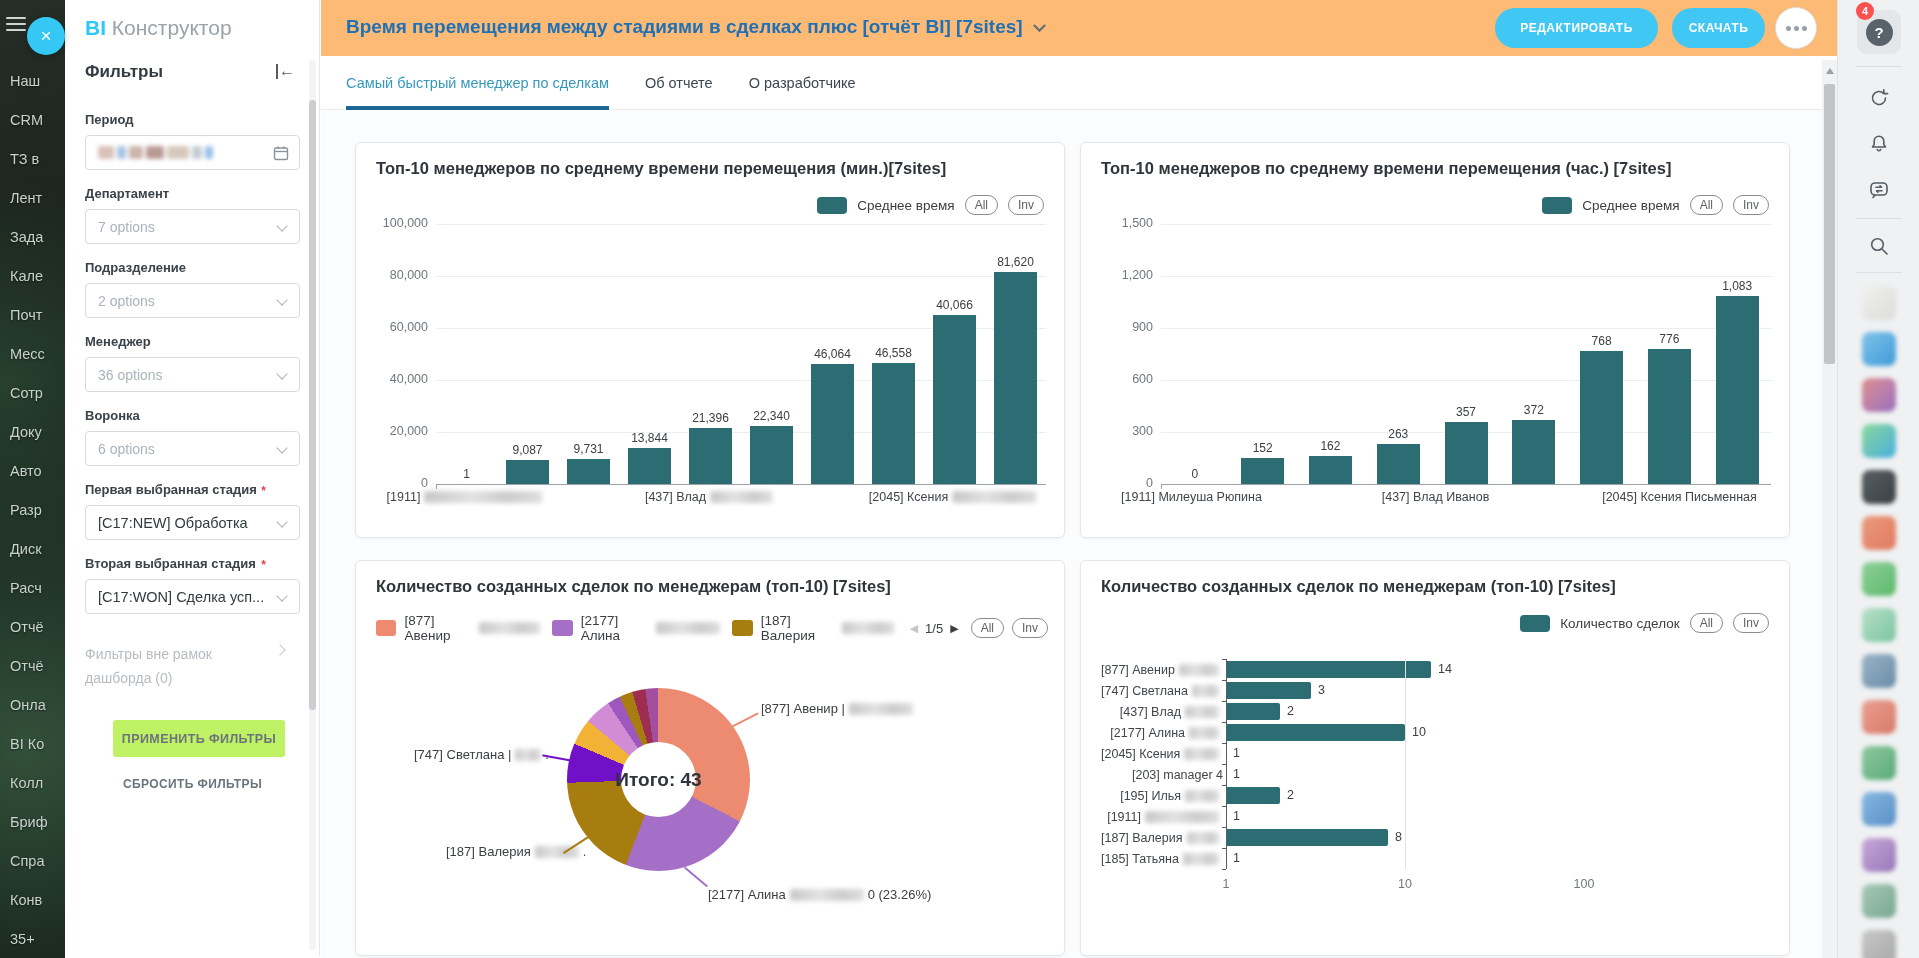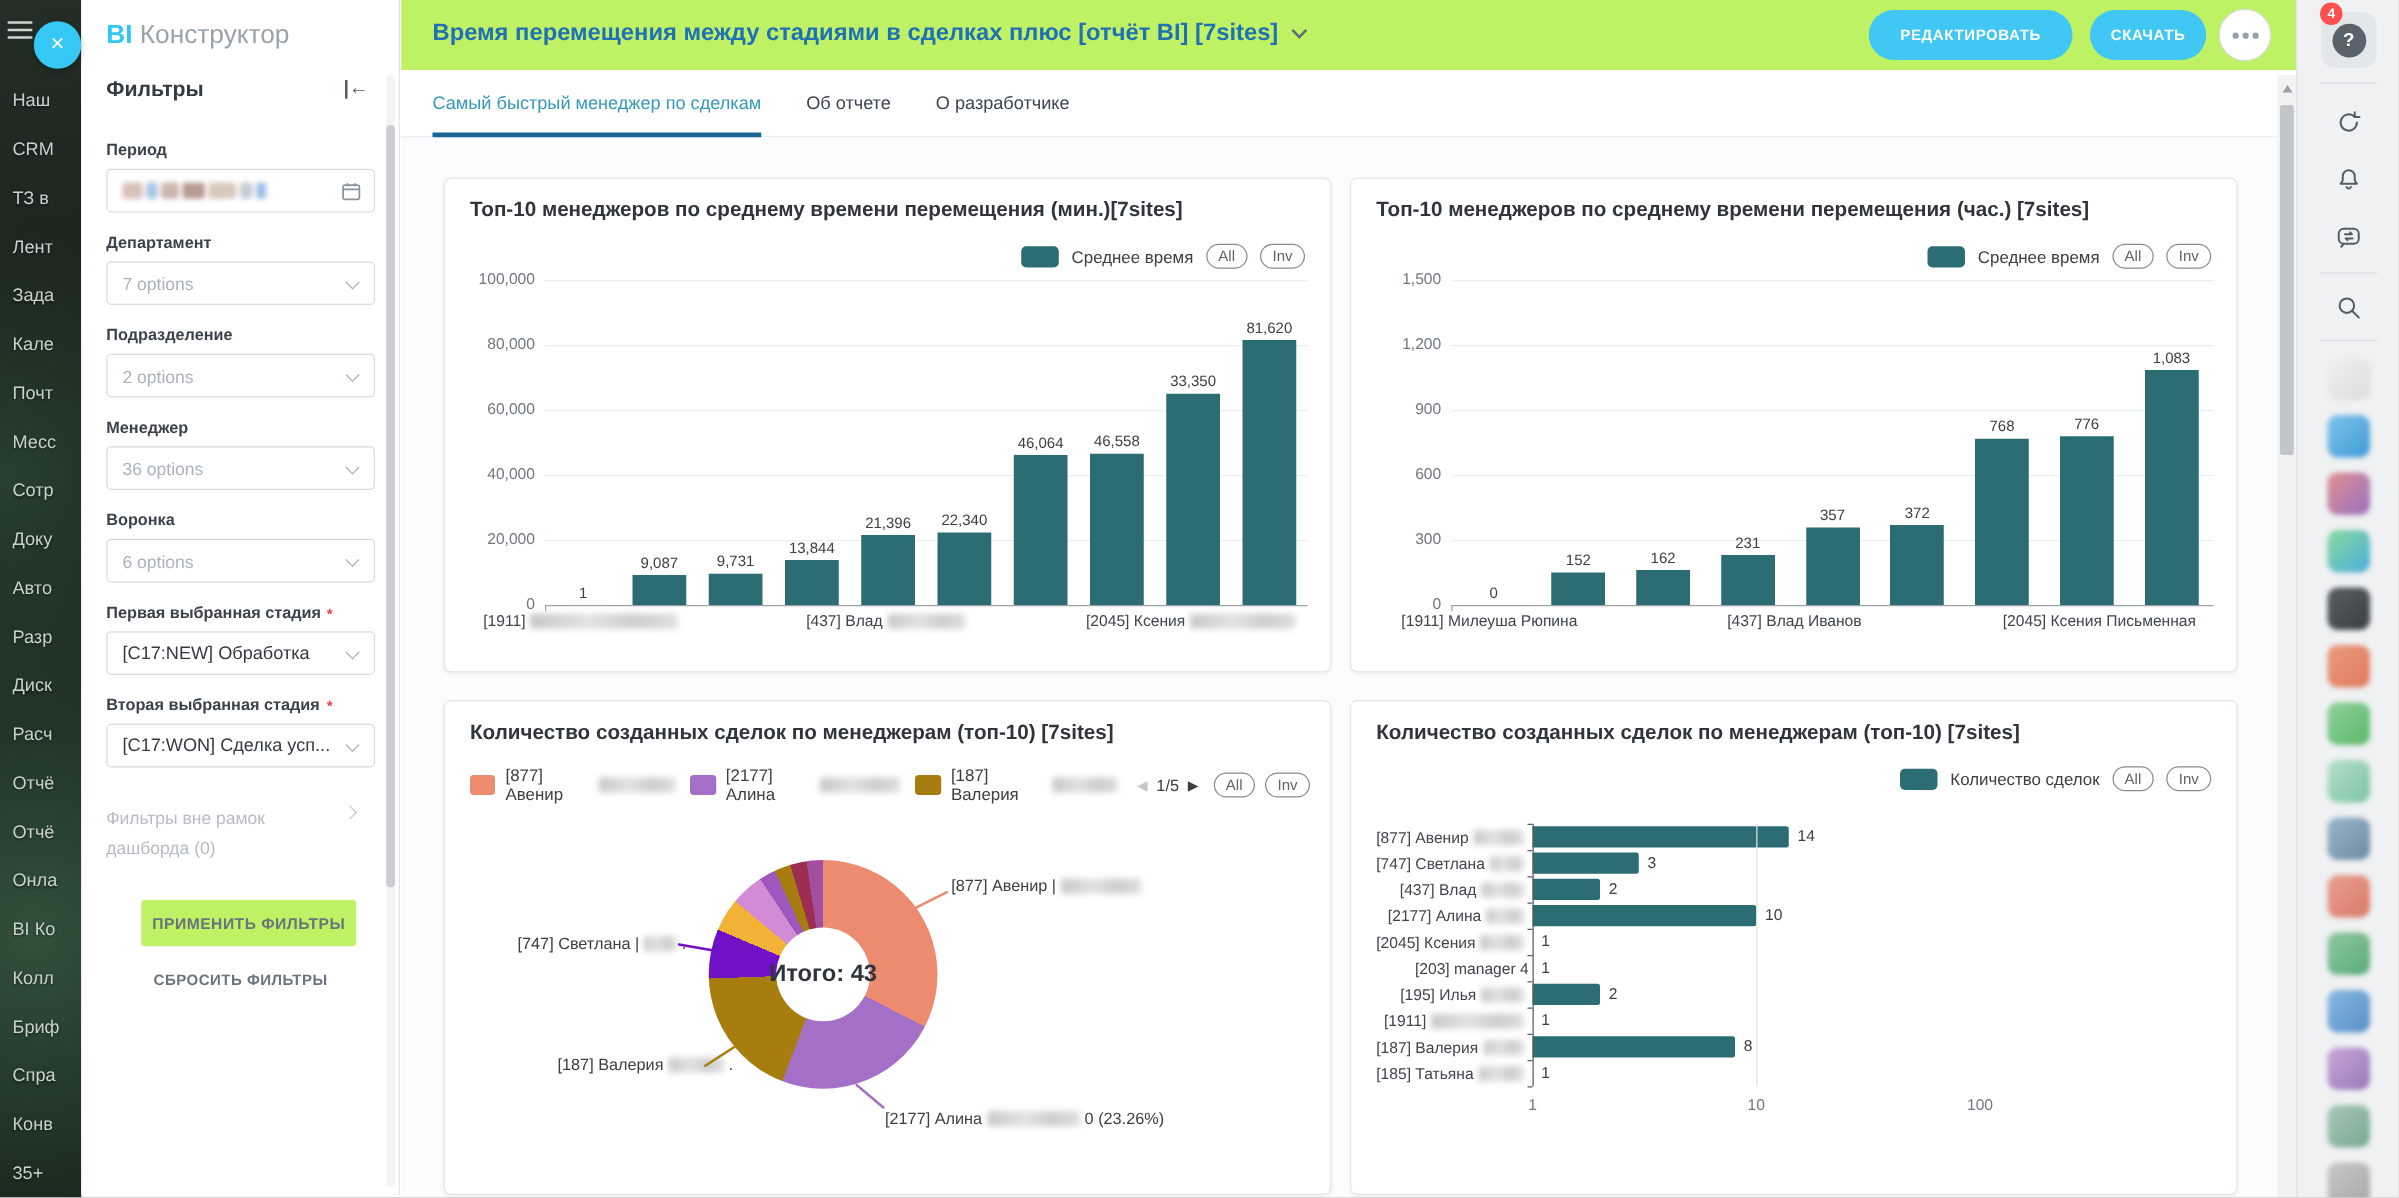--- a/index.html
+++ b/index.html
@@ -41,21 +41,21 @@
   .cal-ic { position:absolute; right:10px; top:9px; }
   .outside { margin-top:28px; position:relative; color:#b6bcc2; font-size:14px; line-height:24px; width:185px; }
   .outside .ochev { position:absolute; right:-14px; top:4px; width:8px; height:8px; border-right:1.5px solid #c3c9ce; border-top:1.5px solid #c3c9ce; transform:rotate(45deg); }
   .apply-btn { margin:30px 0 0 28px; width:172px; height:37px; background:#bef264; border:none; border-radius:3px;
     color:#6b747c; font-family:"Liberation Sans",sans-serif; font-size:12.5px; font-weight:700; letter-spacing:.4px; }
   .reset-btn { margin-top:20px; width:215px; text-align:center; color:#6b747c; font-size:12px; font-weight:700; letter-spacing:.4px; }
   .fp-scroll { position:absolute; right:3px; top:60px; width:7px; height:890px; background:#f3f4f5; border-radius:4px; }
   .fp-thumb { position:absolute; left:0; top:40px; width:7px; height:610px; background:#cbcdd0; border-radius:4px; }
 
   
-  .header { position:absolute; left:321px; top:0; width:1516px; height:56px; background:#bef264; }
+  .header { position:absolute; left:321px; top:0; width:1516px; height:56px; background:#fdba74; }
   .h-title { position:absolute; left:25px; top:16px; font-size:19px; font-weight:600; color:#1f70b5; white-space:nowrap; }
   .h-chev { display:inline-block; width:9px; height:9px; border-right:2px solid #5f6b76; border-bottom:2px solid #5f6b76; transform:rotate(45deg) translate(-2px,-2px); margin-left:12px; }
   .btn-cyan { position:absolute; top:8px; height:40px; border:none; border-radius:20px; background:#40c7f3; color:#fff;
     font-family:"Liberation Sans",sans-serif; font-size:12px; font-weight:700; letter-spacing:.5px; }
   .btn-edit { right:179px; width:163px; }
   .btn-dl { right:72px; width:93px; }
   .btn-more { position:absolute; right:20px; top:7px; width:42px; height:42px; border-radius:50%; background:#fff; border:1px solid #d9dcdf; display:flex; align-items:center; justify-content:center; gap:3px; }
   .btn-more span { width:5px; height:5px; border-radius:50%; background:#99a1a8; }
   .tabbar { position:absolute; left:321px; top:56px; width:1516px; height:54px; background:#fff; border-bottom:1px solid #e8eaec; display:flex; gap:36px; padding-left:25px; }
   .tab { font-size:14.5px; color:#3c4550; padding-top:19px; height:54px; }
@@ -300,21 +300,21 @@
               </div>
               <div class="bar-slot">
                 <div class="bar-val">46,064</div>
                 <div class="bar" style="height: 120px; background: rgb(44, 109, 115);"></div>
               </div>
               <div class="bar-slot">
                 <div class="bar-val">46,558</div>
                 <div class="bar" style="height: 121px; background: rgb(44, 109, 115);"></div>
               </div>
               <div class="bar-slot">
-                <div class="bar-val">33,350</div>
+                <div class="bar-val">40,066</div>
                 <div class="bar" style="height: 169px; background: rgb(44, 109, 115);"></div>
               </div>
               <div class="bar-slot">
                 <div class="bar-val">81,620</div>
                 <div class="bar" style="height: 212px; background: rgb(44, 109, 115);"></div>
               </div>
             </div>
             <div class="tick0"></div>
             <div class="xlab" style="left: 30.5px;">
               <span>[1911]</span>
@@ -360,21 +360,21 @@
               </div>
               <div class="bar-slot">
                 <div class="bar-val">152</div>
                 <div class="bar" style="height: 26px; background: rgb(44, 109, 115);"></div>
               </div>
               <div class="bar-slot">
                 <div class="bar-val">162</div>
                 <div class="bar" style="height: 28px; background: rgb(44, 109, 115);"></div>
               </div>
               <div class="bar-slot">
-                <div class="bar-val">231</div>
+                <div class="bar-val">263</div>
                 <div class="bar" style="height: 40px; background: rgb(44, 109, 115);"></div>
               </div>
               <div class="bar-slot">
                 <div class="bar-val">357</div>
                 <div class="bar" style="height: 62px; background: rgb(44, 109, 115);"></div>
               </div>
               <div class="bar-slot">
                 <div class="bar-val">372</div>
                 <div class="bar" style="height: 64px; background: rgb(44, 109, 115);"></div>
               </div>

